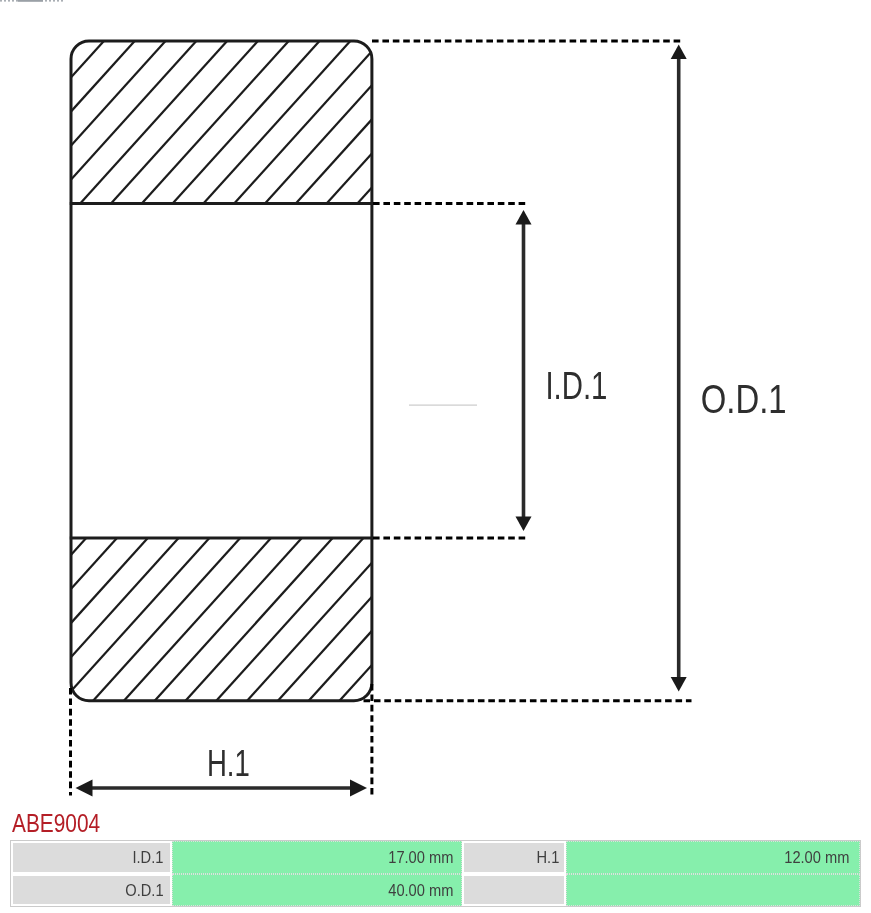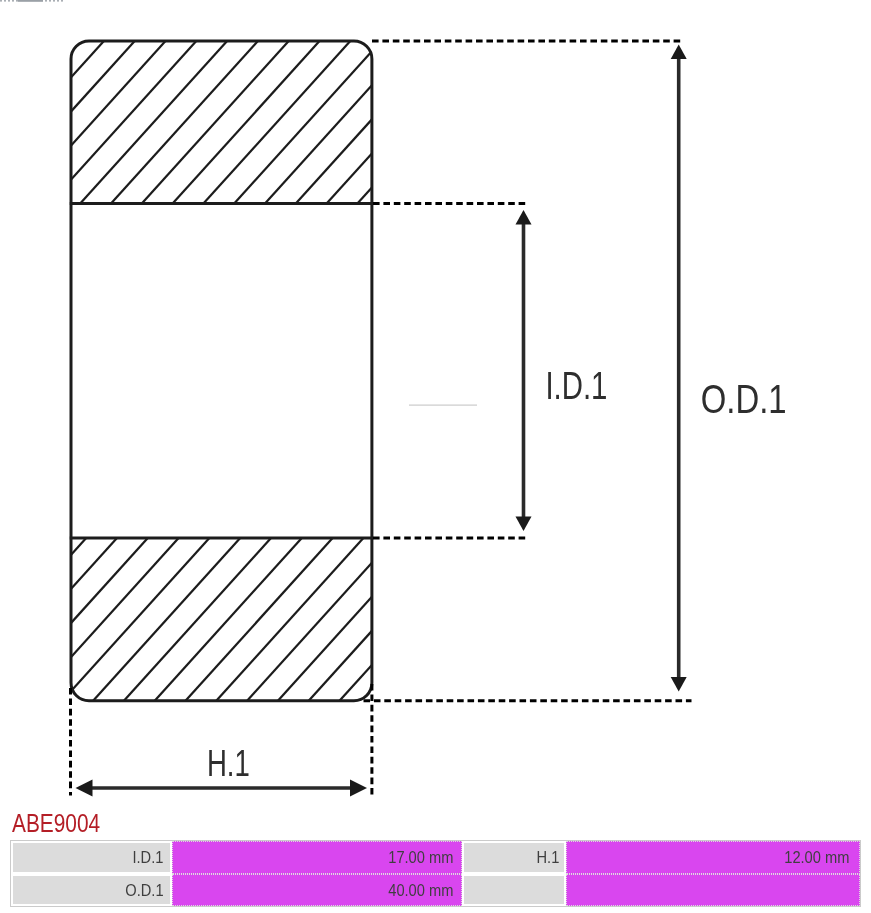--- a/index.html
+++ b/index.html
@@ -1,21 +1,21 @@
 <!DOCTYPE html>
 <html><head><meta charset="utf-8">
 <style>
 html,body{margin:0;padding:0;background:#fff;width:871px;height:913px;overflow:hidden}
 body{font-family:"Liberation Sans",sans-serif;position:relative}
 #code{position:absolute;left:12px;top:811.4px;color:#b41e26;font-size:26.5px;line-height:24px;transform:scaleX(0.787);transform-origin:0 0;white-space:nowrap}
 table{position:absolute;left:10px;top:840px;width:851px;border-collapse:separate;border-spacing:0;border:1px solid #cbcbcb;table-layout:fixed;background:#fff}
 td{height:28.7px;padding:0;font-size:16.3px;color:#3f3f3f;text-align:right;vertical-align:middle;overflow:hidden}
 td span{display:inline-block;transform:scaleX(0.9);transform-origin:100% 50%;white-space:nowrap}
 td.l{background:#dcdcdc;border:2px solid #fff}
-td.v{background:#d946ef;border:1px dotted #dedede}
+td.v{background:#86efac;border:1px dotted #dedede}
 </style></head>
 <body>
 
 <svg width="871" height="820" viewBox="0 0 871 820" xmlns="http://www.w3.org/2000/svg" style="position:absolute;left:0;top:0">
 <defs>
       <clipPath id="bc">
         <rect x="71.0" y="41.0" width="300.9" height="659.8" rx="18" ry="18"></rect>
       </clipPath>
     </defs>
 

